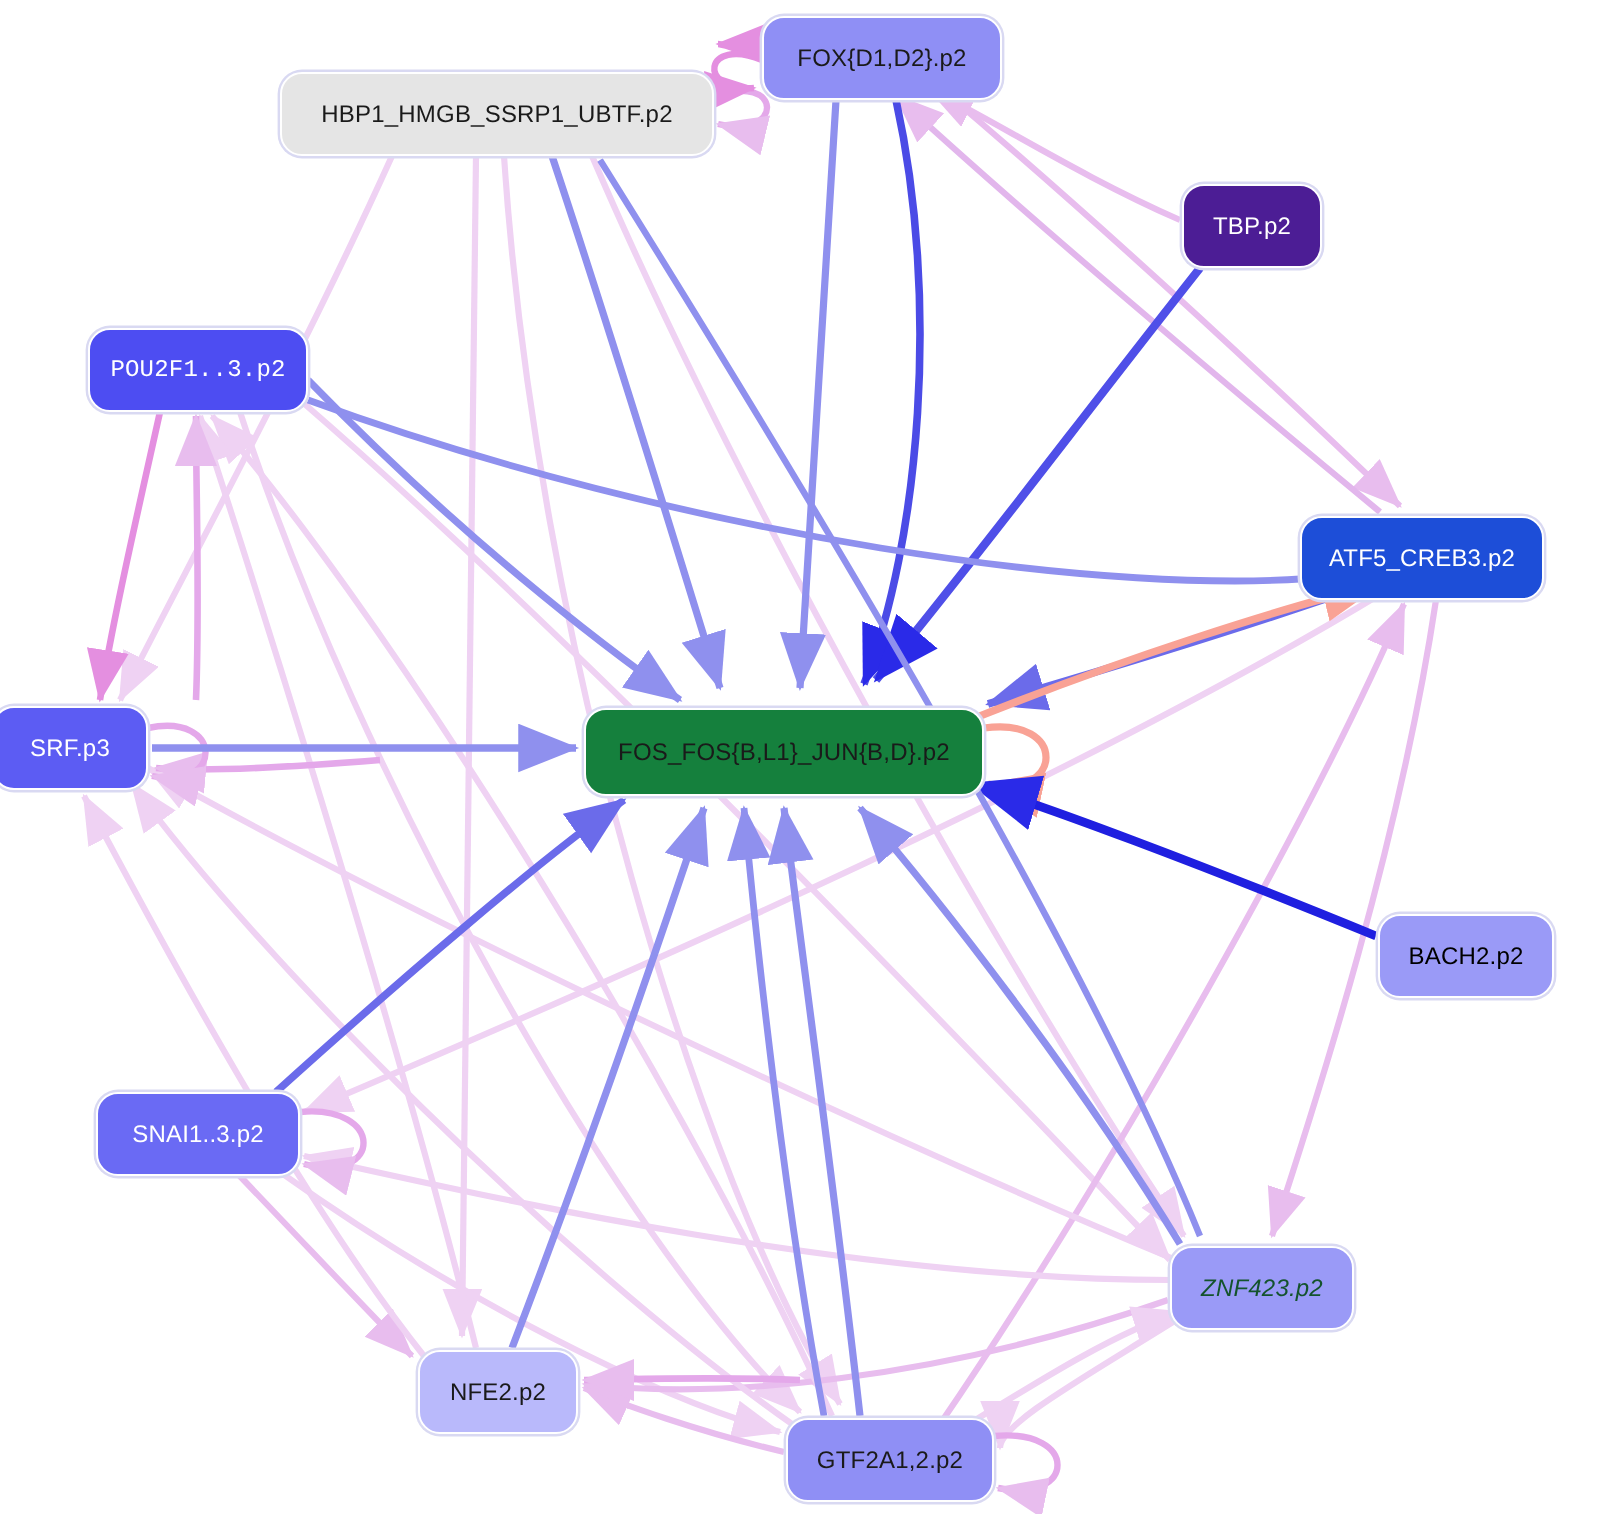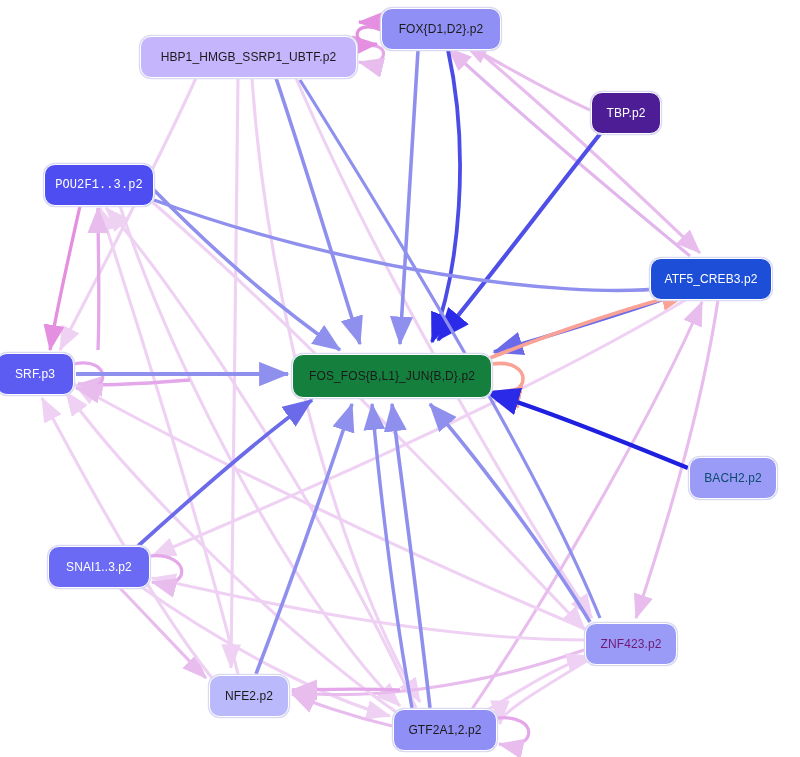--- a/index.html
+++ b/index.html
@@ -167,21 +167,21 @@
 
     <g fill="none">
       <path d="M490,358 C560,330 640,304 690,292" stroke="#f9a295" stroke-width="3.8" marker-end="url(#ah-salmon)"></path>
     </g>
   </svg>
 
   <div class="node" style="left:292px;top:354px;width:200px;height:44px;background:#15803d;color:#1a1a1a;">
     <span>FOS_FOS{B,L1}_JUN{B,D}.p2</span>
   </div>
 
-  <div class="node" style="left:140px;top:36px;width:217px;height:42px;background:#c4b5fd;color:#1a1a1a;">
+  <div class="node" style="left:140px;top:36px;width:217px;height:42px;background:#e5e5e5;color:#1a1a1a;">
     <span>HBP1_HMGB_SSRP1_UBTF.p2</span>
   </div>
 
   <div class="node" style="left:381px;top:8px;width:120px;height:42px;background:#8f8ff5;color:#1a1a1a;">
     <span>FOX{D1,D2}.p2</span>
   </div>
 
   <div class="node" style="left:591px;top:92px;width:70px;height:42px;background:#4c1d95;color:#ffffff;">
     <span>TBP.p2</span>
   </div>
@@ -195,25 +195,25 @@
   </div>
 
   <div class="node" style="left:-4px;top:353px;width:78px;height:42px;background:#5c5cf3;color:#ffffff;">
     <span>SRF.p3</span>
   </div>
 
   <div class="node" style="left:48px;top:546px;width:102px;height:42px;background:#6a6af4;color:#ffffff;">
     <span>SNAI1..3.p2</span>
   </div>
 
-  <div class="node" style="left:689px;top:457px;width:88px;height:42px;background:#9a9af7;color:#0c4a6e;">
+  <div class="node" style="left:689px;top:457px;width:88px;height:42px;background:#9a9af7;color:#000000;">
     <span>BACH2.p2</span>
   </div>
 
-  <div class="node" style="left:585px;top:623px;width:92px;height:42px;background:#9a9af7;color:#701a75;">
+  <div class="node" style="left:585px;top:623px;width:92px;height:42px;background:#9a9af7;color:#14532d;font-style:italic;">
     <span>ZNF423.p2</span>
   </div>
 
   <div class="node" style="left:209px;top:675px;width:80px;height:42px;background:#b9b9fb;color:#1a1a1a;">
     <span>NFE2.p2</span>
   </div>
 
   <div class="node" style="left:393px;top:709px;width:104px;height:42px;background:#8f8ff5;color:#1a1a1a;">
     <span>GTF2A1,2.p2</span>
   </div>

